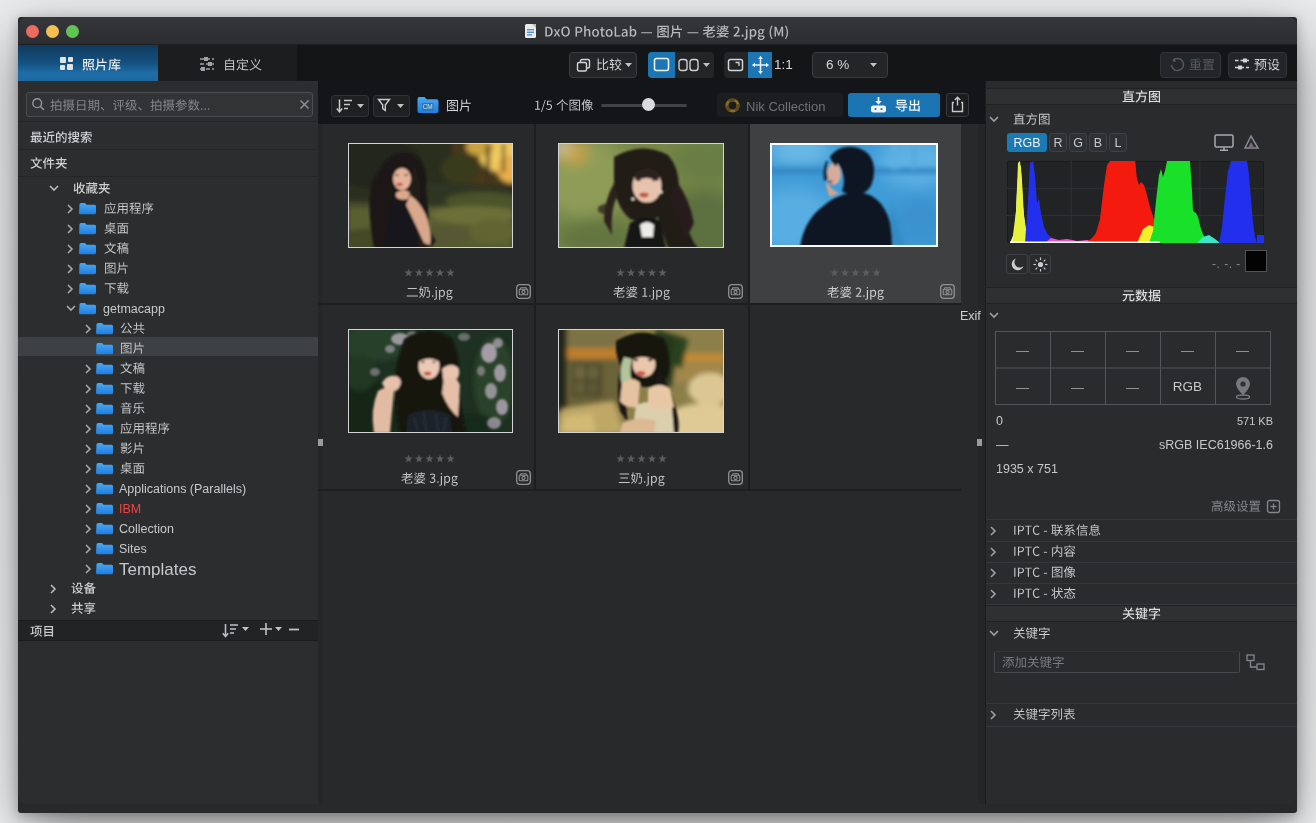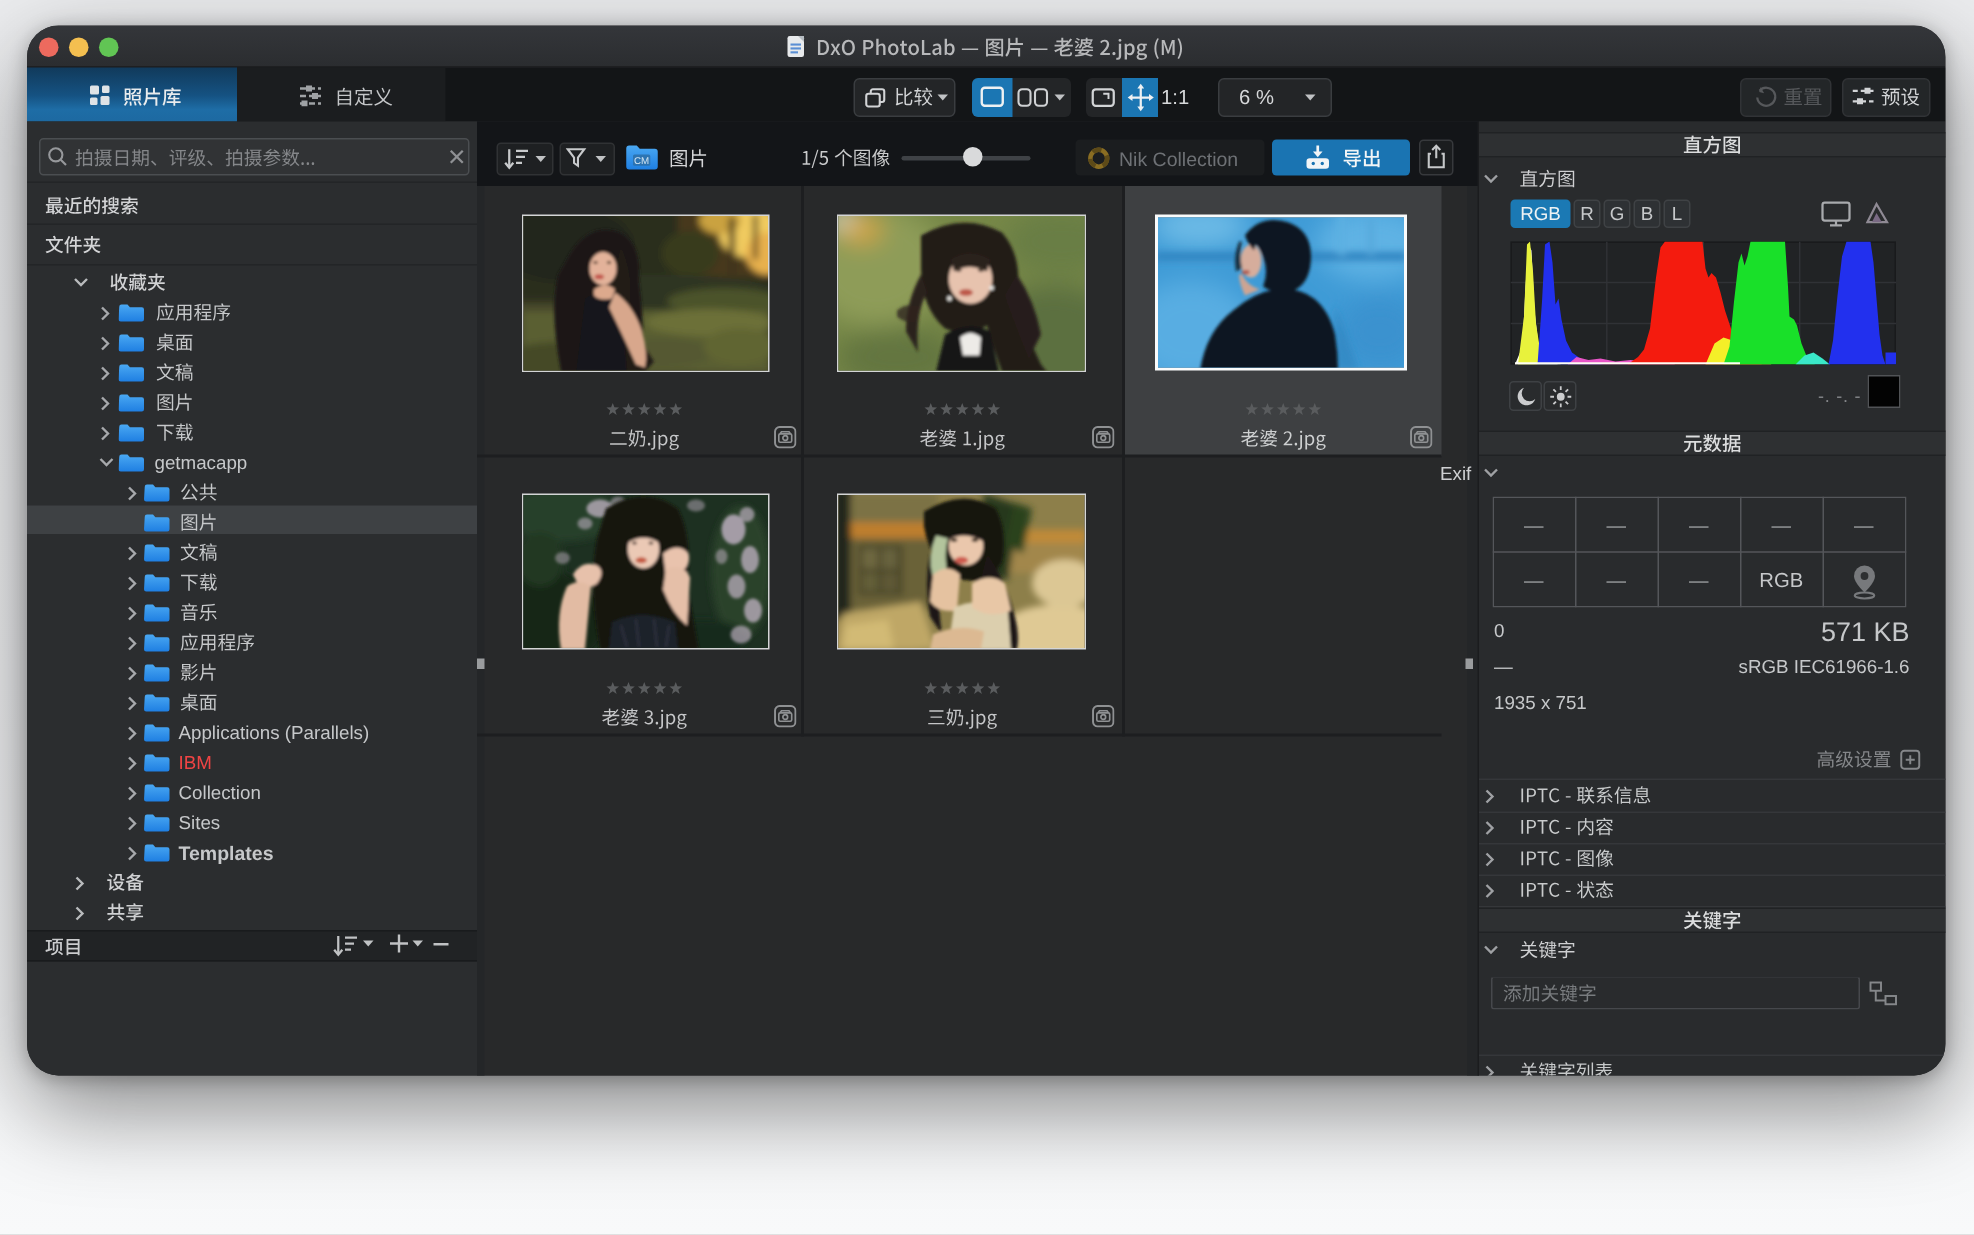--- a/index.html
+++ b/index.html
@@ -1,16 +1,16 @@
 <!DOCTYPE html>
 <html><head><meta charset="utf-8"><style>
 * { margin:0; padding:0; box-sizing:border-box; }
 html,body { width:1316px; height:823px; background:linear-gradient(180deg,#ebecee 0%,#eff0f2 55%,#f8f9fa 100%); font-family:"Liberation Sans",sans-serif; overflow:hidden; }
-.win { position:absolute; left:18px; top:17px; width:1279px; height:700px; background:#28292b;
-  border-radius:21px; box-shadow:0 22px 60px rgba(0,0,0,.45), 0 2px 12px rgba(0,0,0,.25); overflow:hidden;padding-left:20px; }
+.win { position:absolute; left:18px; top:17px; width:1279px; height:796px; background:#28292b;
+  border-radius:3px; box-shadow:0 22px 60px rgba(0,0,0,.45), 0 2px 12px rgba(0,0,0,.25); overflow:hidden;padding-left:20px; }
 .win > div, .win > svg { }
 </style></head><body>
 <svg width="0" height="0" style="position:absolute">
     <defs>
       <linearGradient id="fg" x1="0" y1="0" x2="0" y2="1">
         <stop offset="0" stop-color="#4aa8f2"></stop>
         <stop offset="1" stop-color="#1f7fe2"></stop>
       </linearGradient>
       <filter id="b6" x="-30%" y="-30%" width="160%" height="160%">
         <feGaussianBlur stdDeviation="5"></feGaussianBlur>
@@ -513,21 +513,21 @@
     <svg style="position:absolute;left:78px;top:525.0px;" width="18" height="13">
       <path d="M0.5 2.5a1.5 1.5 0 0 1 1.5-1.5h4l1.6 1.8h7.9a1.5 1.5 0 0 1 1.5 1.5v6.5a1.5 1.5 0 0 1-1.5 1.5h-14a1.5 1.5 0 0 1-1.5-1.5z" fill="url(#fg)"></path>
     </svg>
     <div style="position:absolute;left:101px;top:532px;transform:translateY(-50%);font-size:12.5px;color:#c6c8ca;font-weight:400;letter-spacing:0px;white-space:nowrap;line-height:1">Sites</div>
     <svg style="position:absolute;left:67px;top:546.5px;" width="7" height="10">
       <path d="M1 1l4 4-4 4" fill="none" stroke="#a7a9ac" stroke-width="1.6"></path>
     </svg>
     <svg style="position:absolute;left:78px;top:545.0px;" width="18" height="13">
       <path d="M0.5 2.5a1.5 1.5 0 0 1 1.5-1.5h4l1.6 1.8h7.9a1.5 1.5 0 0 1 1.5 1.5v6.5a1.5 1.5 0 0 1-1.5 1.5h-14a1.5 1.5 0 0 1-1.5-1.5z" fill="url(#fg)"></path>
     </svg>
-    <div style="position:absolute;left:101px;top:552px;transform:translateY(-50%);font-size:13px;color:#c6c8ca;font-weight:700;letter-spacing:0px;white-space:nowrap;line-height:1">Templates</div>
+    <div style="position:absolute;left:101px;top:552px;transform:translateY(-50%);font-size:17px;color:#c6c8ca;font-weight:400;letter-spacing:0px;white-space:nowrap;line-height:1">Templates</div>
     <svg style="position:absolute;left:32px;top:566.5px;" width="7" height="10">
       <path d="M1 1l4 4-4 4" fill="none" stroke="#b9bbbd" stroke-width="1.6"></path>
     </svg>
     <svg style="position:absolute;left:52.0px;top:562.0px" width="27" height="18" fill="#d0d1d3">
       <use href="#gM8bbe" transform="translate(1.0 13.8) scale(12.5)"></use>
       <use href="#gM5907" transform="translate(13.5 13.8) scale(12.5)"></use>
     </svg>
     <svg style="position:absolute;left:32px;top:586.5px;" width="7" height="10">
       <path d="M1 1l4 4-4 4" fill="none" stroke="#b9bbbd" stroke-width="1.6"></path>
     </svg>
@@ -1023,21 +1023,21 @@
     <div style="position:absolute;left:1004.5px;top:369.5px;transform:translate(-50%,-50%);font-size:13px;color:#9da0a2;font-weight:400;letter-spacing:0px;white-space:nowrap;line-height:1">—</div>
     <div style="position:absolute;left:1059.5px;top:369.5px;transform:translate(-50%,-50%);font-size:13px;color:#9da0a2;font-weight:400;letter-spacing:0px;white-space:nowrap;line-height:1">—</div>
     <div style="position:absolute;left:1114.5px;top:369.5px;transform:translate(-50%,-50%);font-size:13px;color:#9da0a2;font-weight:400;letter-spacing:0px;white-space:nowrap;line-height:1">—</div>
     <div style="position:absolute;left:1169.5px;top:369.5px;transform:translate(-50%,-50%);font-size:13.5px;color:#c6c8ca;font-weight:400;letter-spacing:0px;white-space:nowrap;line-height:1">RGB</div>
     <svg style="position:absolute;left:1214px;top:358px;" width="22" height="26">
       <path d="M11 2a7 7 0 0 1 7 7c0 4.5-7 11-7 11S4 13.5 4 9a7 7 0 0 1 7-7z" fill="#77797c"></path>
       <circle cx="11" cy="9" r="2.6" fill="#2e3032"></circle>
       <ellipse cx="11" cy="22" rx="6.5" ry="2" fill="none" stroke="#77797c" stroke-width="1.4"></ellipse>
     </svg>
     <div style="position:absolute;left:978px;top:404px;transform:translateY(-50%);font-size:12.5px;color:#c6c8ca;font-weight:400;letter-spacing:0px;white-space:nowrap;line-height:1">0</div>
-    <div style="position:absolute;left:1255px;top:404px;transform:translate(-100%,-50%);font-size:18px;color:#c6c8ca;font-weight:400;letter-spacing:0px;white-space:nowrap;line-height:1">571 KB</div>
+    <div style="position:absolute;left:1255px;top:404px;transform:translate(-100%,-50%);font-size:11px;color:#c6c8ca;font-weight:400;letter-spacing:0px;white-space:nowrap;line-height:1">571 KB</div>
     <div style="position:absolute;left:978px;top:428px;transform:translateY(-50%);font-size:12.5px;color:#c6c8ca;font-weight:400;letter-spacing:0px;white-space:nowrap;line-height:1">—</div>
     <div style="position:absolute;left:1255px;top:428px;transform:translate(-100%,-50%);font-size:12.5px;color:#c6c8ca;font-weight:400;letter-spacing:0px;white-space:nowrap;line-height:1">sRGB IEC61966-1.6</div>
     <div style="position:absolute;left:978px;top:452px;transform:translateY(-50%);font-size:12.5px;color:#c6c8ca;font-weight:400;letter-spacing:0px;white-space:nowrap;line-height:1">1935 x 751</div>
     <svg style="position:absolute;left:1192.0px;top:480.0px" width="52" height="18" fill="#85878a">
       <use href="#gR9ad8" transform="translate(1.0 13.8) scale(12.5)"></use>
       <use href="#gR7ea7" transform="translate(13.5 13.8) scale(12.5)"></use>
       <use href="#gR8bbe" transform="translate(26.0 13.8) scale(12.5)"></use>
       <use href="#gR7f6e" transform="translate(38.5 13.8) scale(12.5)"></use>
     </svg>
     <svg style="position:absolute;left:1248px;top:482px;" width="15" height="15">

